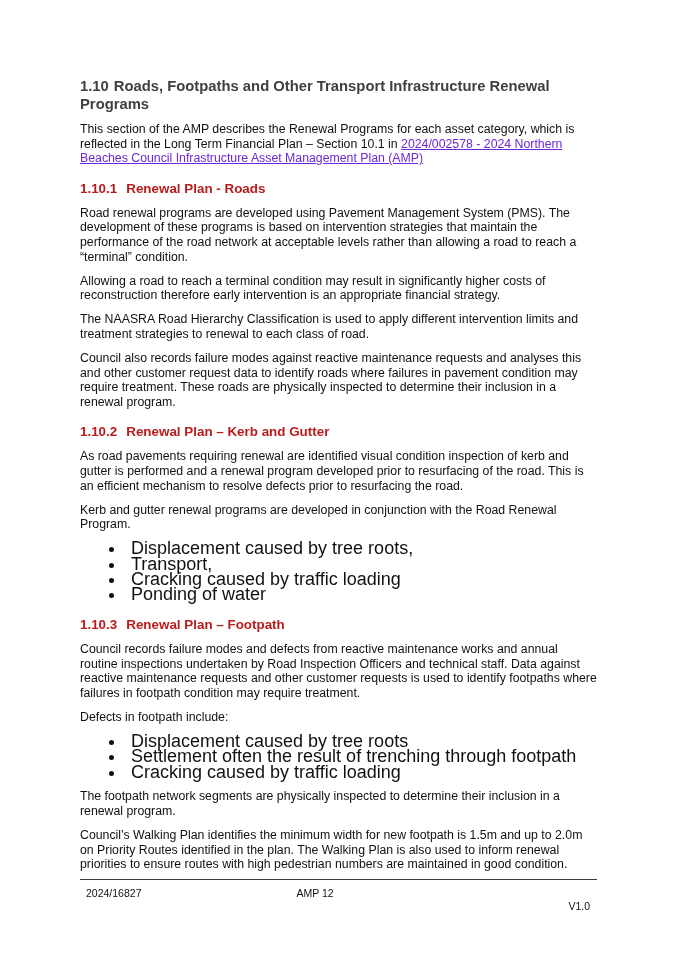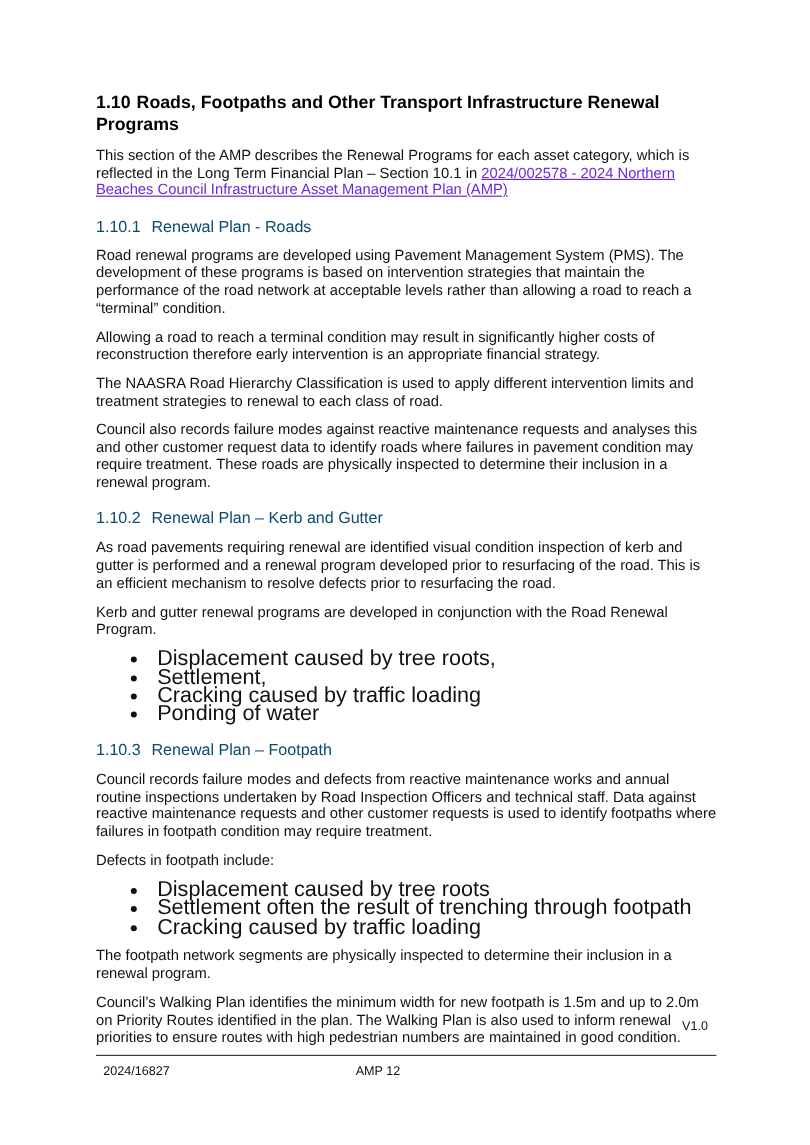--- a/index.html
+++ b/index.html
@@ -14,28 +14,28 @@
   .page { position: absolute; inset: 0; background: #ffffff; }
   .content {
     position: absolute;
     left: 80px; top: 77px;
     width: 518px;
   }
   h1.doc-title {
     font-size: 14.8px; line-height: 18px;
     margin: 0 0 9px 0;
     font-weight: bold;
-    color: #000000;
+    color: #404040;
   }
   h1.doc-title .h-num { margin-right: 5px; }
   h2.sec-heading {
     font-size: 13.4px; line-height: 16px;
     margin: 15px 0 9px 0;
-    font-weight: normal;
-    color: #0c4a6e;
+    font-weight: bold;
+    color: #b91c1c;
   }
   h2.sec-heading .h-num { margin-right: 9px; }
   p.body-para {
     font-size: 12.3px; line-height: 14.6px;
     margin: 0 0 9.5px 0;
   }
   a.doc-link {
     color: #6d28d9;
     text-decoration: underline;
     cursor: pointer;
@@ -57,21 +57,21 @@
   }
   .footer-row {
     position: absolute;
     left: 80px; width: 517px; top: 887px;
     font-size: 10.5px; line-height: 12px;
   }
   .footer-doc-number { position: absolute; left: 6px; top: 0; }
   .footer-page-label { position: absolute; left: 235px; top: 0; transform: translateX(-50%); }
   .footer-version {
     position: absolute;
-    top: 849px; right: 85px;
+    top: 900px; right: 85px;
     font-size: 10.5px; line-height: 12px;
   }
 </style>
 </head>
 <body>
 
 <div class="page">
   <div class="content">
 
     <h1 class="doc-title">
@@ -88,21 +88,21 @@
     <p class="body-para">The NAASRA Road Hierarchy Classification is used to apply different intervention limits and treatment strategies to renewal to each class of road.</p>
     <p class="body-para">Council also records failure modes against reactive maintenance requests and analyses this and other customer request data to identify roads where failures in pavement condition may require treatment. These roads are physically inspected to determine their inclusion in a renewal program.</p>
 
     <h2 class="sec-heading">
       <span class="h-num">1.10.2</span><span>Renewal Plan – Kerb and Gutter</span>
     </h2>
     <p class="body-para">As road pavements requiring renewal are identified visual condition inspection of kerb and gutter is performed and a renewal program developed prior to resurfacing of the road. This is an efficient mechanism to resolve defects prior to resurfacing the road.</p>
     <p class="body-para">Kerb and gutter renewal programs are developed in conjunction with the Road Renewal Program.</p>
     <ul class="defect-list">
       <li>Displacement caused by tree roots,</li>
-      <li>Settlement,</li>
+      <li>Transport,</li>
       <li>Cracking caused by traffic loading</li>
       <li>Ponding of water</li>
     </ul>
 
     <h2 class="sec-heading">
       <span class="h-num">1.10.3</span><span>Renewal Plan – Footpath</span>
     </h2>
     <p class="body-para">Council records failure modes and defects from reactive maintenance works and annual routine inspections undertaken by Road Inspection Officers and technical staff. Data against reactive maintenance requests and other customer requests is used to identify footpaths where failures in footpath condition may require treatment.</p>
     <p class="body-para">Defects in footpath include:</p>
     <ul class="defect-list">

